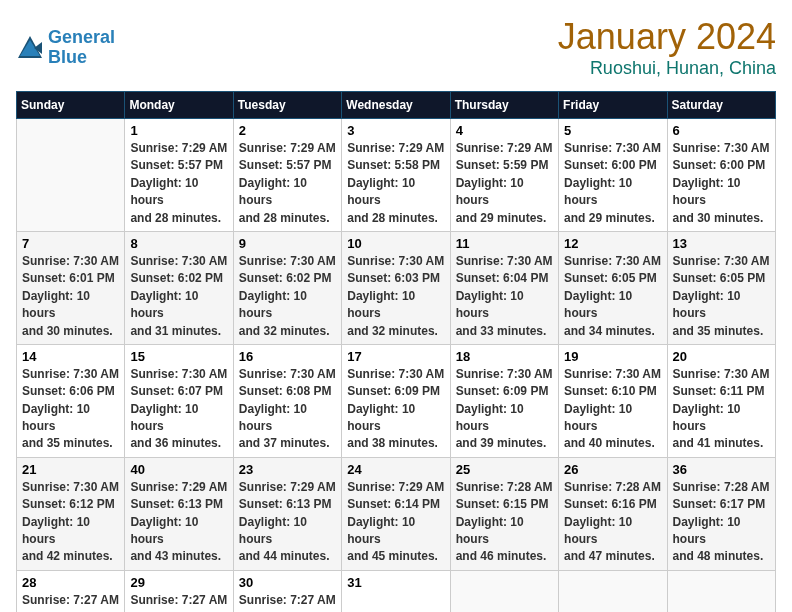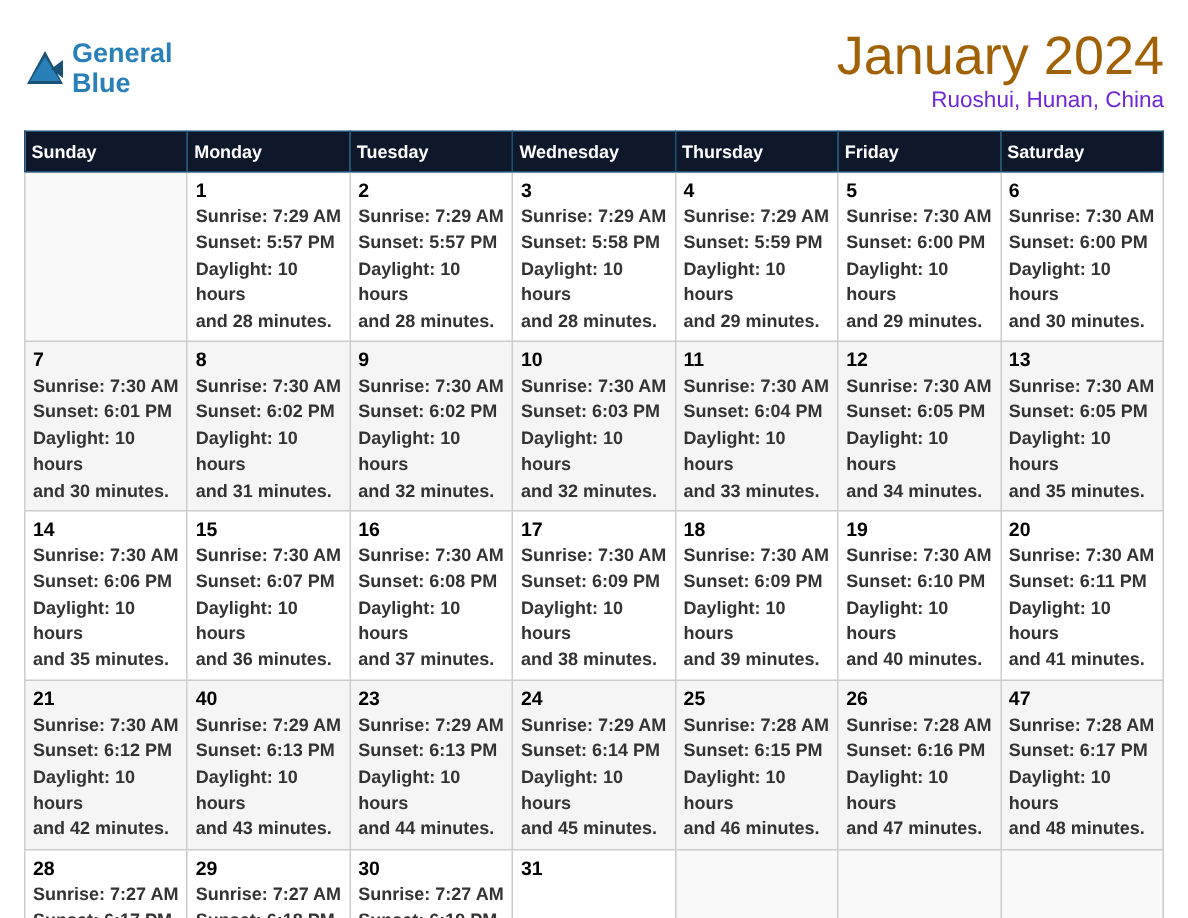--- a/index.html
+++ b/index.html
@@ -36,22 +36,22 @@
     }
     .title-block {
       text-align: right;
     }
     .month-title {
       font-size: 36px;
       font-weight: normal;
       color: #a16207;
     }
     .location {
-      font-size: 15px;
-      color: #6d28d9;
+      font-size: 18px;
+      color: #0f766e;
     }
     table {
       width: 100%;
       border-collapse: collapse;
       font-size: 11px;
     }
     thead tr th {
       background: #0f172a;
       color: #fff;
       padding: 6px 4px;
@@ -309,21 +309,21 @@
 and 46 minutes.</div>
         </td>
         <td>
           <span class="day-num">26</span>
           <div class="day-info" style="white-space: pre-line;">Sunrise: 7:28 AM
 Sunset: 6:16 PM
 Daylight: 10 hours
 and 47 minutes.</div>
         </td>
         <td>
-          <span class="day-num">47</span>
+          <span class="day-num">36</span>
           <div class="day-info" style="white-space: pre-line;">Sunrise: 7:28 AM
 Sunset: 6:17 PM
 Daylight: 10 hours
 and 48 minutes.</div>
         </td>
       </tr>
       <tr>
         <td>
           <span class="day-num">28</span>
           <div class="day-info" style="white-space: pre-line;">Sunrise: 7:27 AM

